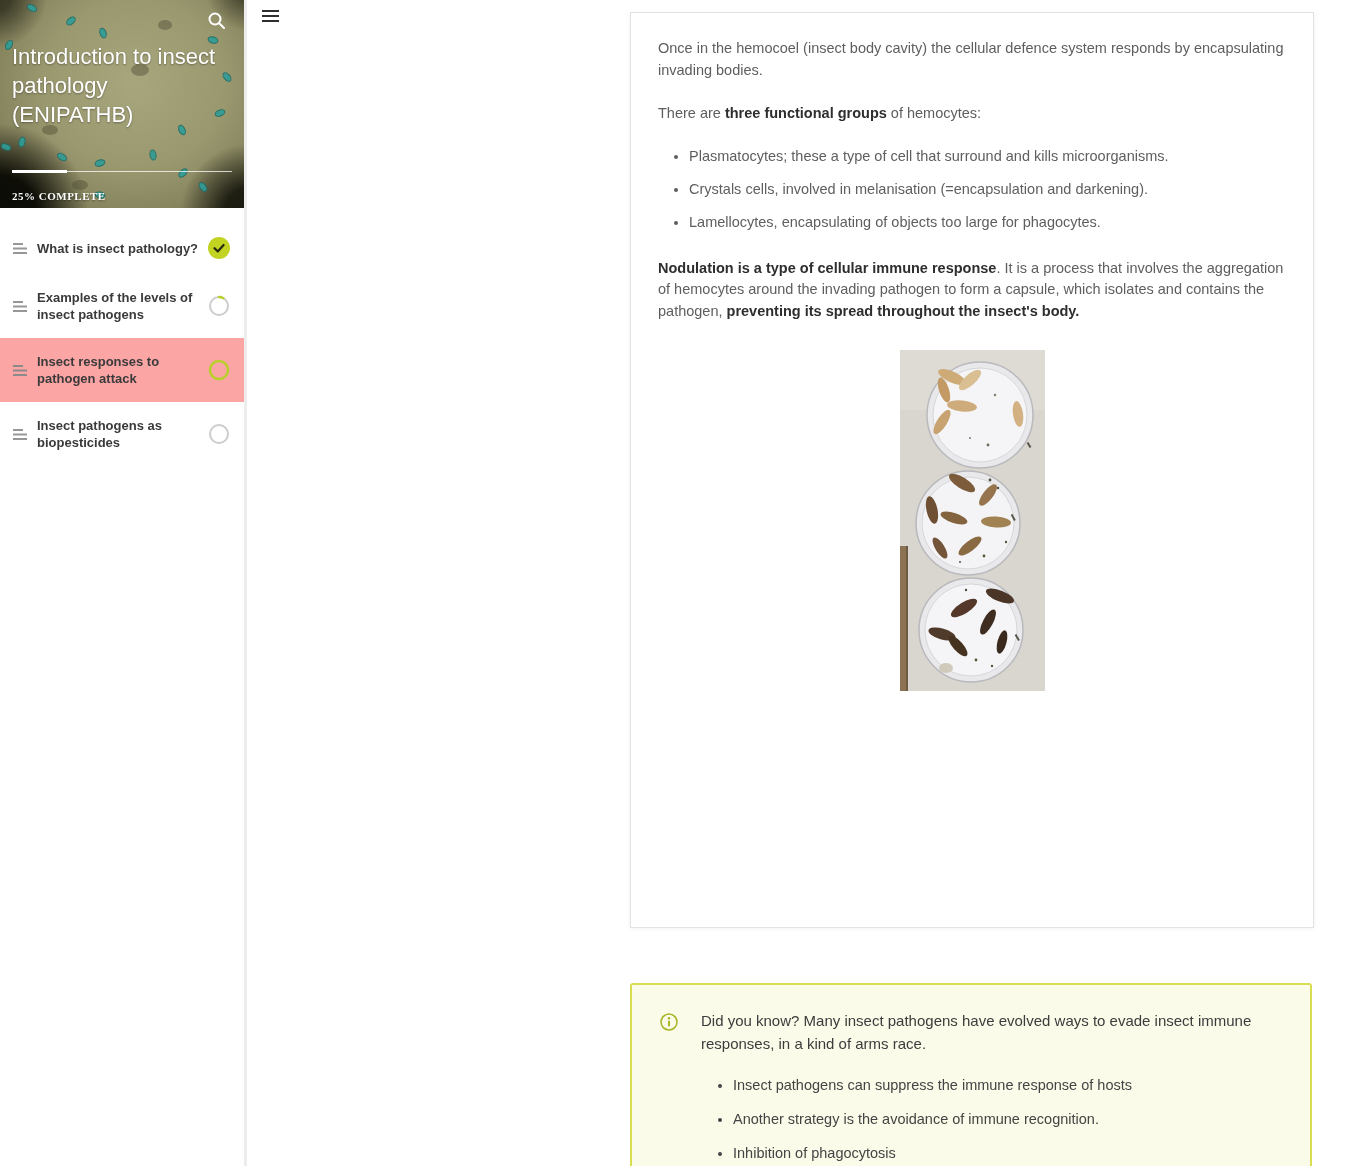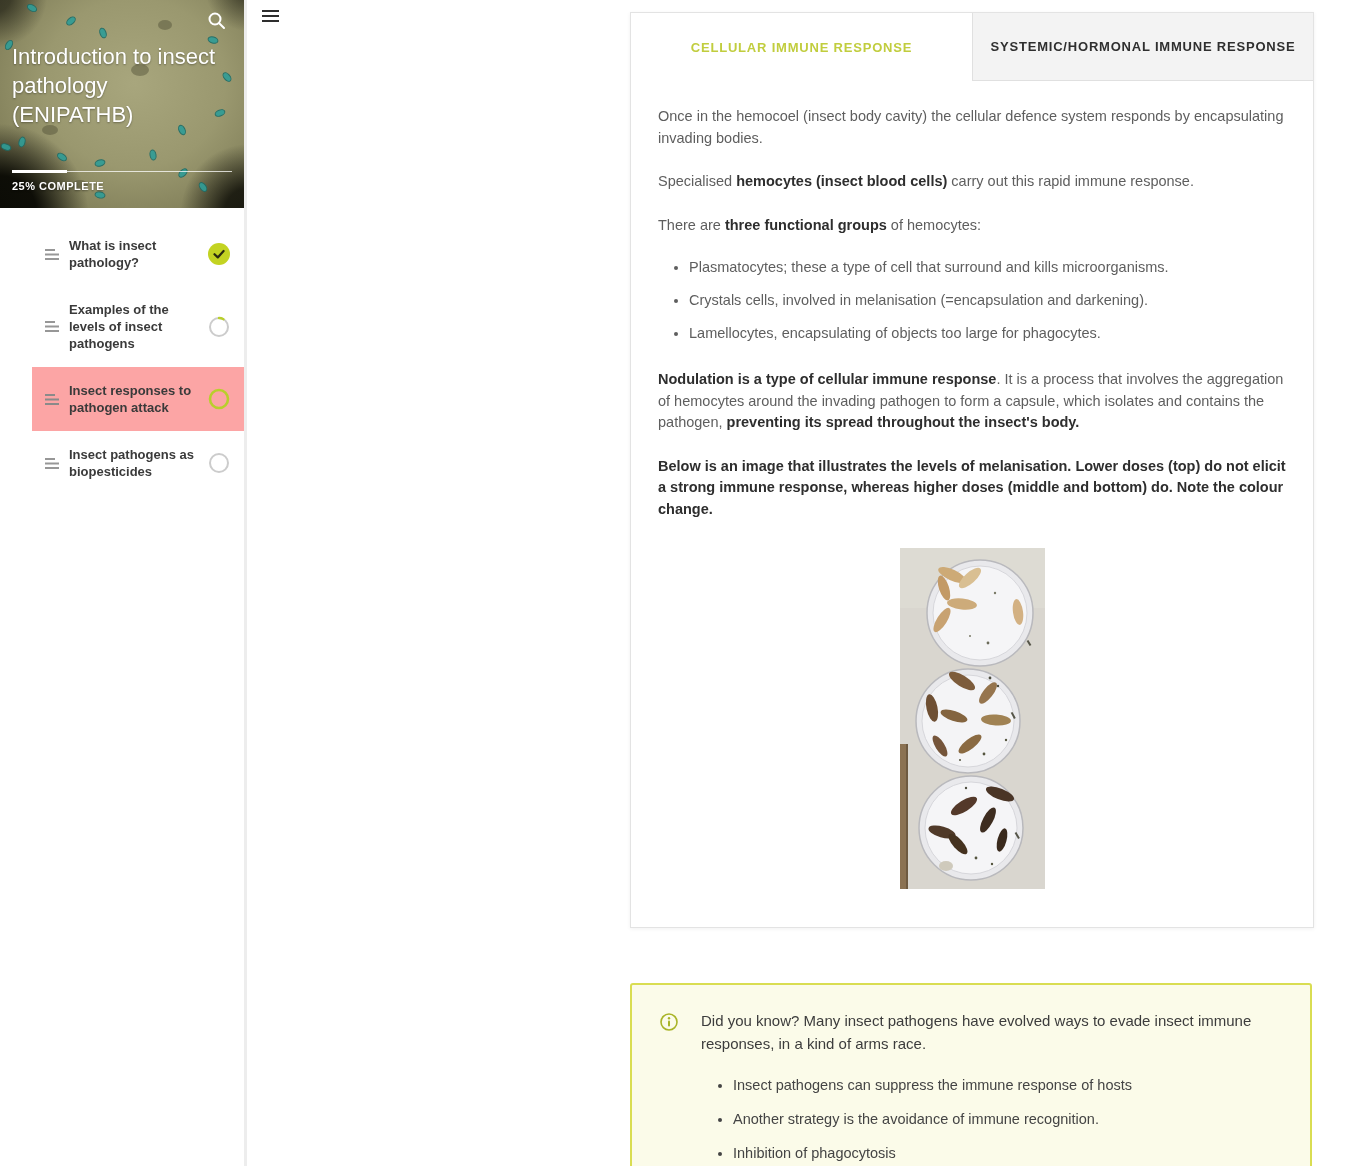--- a/index.html
+++ b/index.html
@@ -18,25 +18,25 @@
       radial-gradient(ellipse at 55% 40%, #a8a67d 0%, #9a986f 48%, #83815b 78%, #55543c 100%);
   }
   .spores { position: absolute; inset: 0; }
   .course-title { position: absolute; left: 12px; top: 42px; width: 210px;
     color: #ffffff; font-size: 22px; line-height: 29px; font-weight: 400;
     text-shadow: 0 1px 2px rgba(0,0,0,.35); }
   .search-btn { position: absolute; top: 11px; right: 17px; width: 20px; height: 20px; cursor: pointer; }
   .progress-track { position: absolute; left: 12px; right: 12px; bottom: 36px; height: 1px;
     background: rgba(255,255,255,.75); }
   .progress-fill { position: absolute; left: 0; top: -1px; height: 3px; background: #ffffff; }
-  .progress-label { position: absolute; left: 12px; bottom: 16px; color: #ffffff;
+  .progress-label { position: absolute; left: 12px; bottom: 6px; color: #ffffff;
     font-size: 11px; font-weight: 800; letter-spacing: .5px;
-    text-shadow: 0 1px 2px rgba(0,0,0,.4); }
-
-  .nav { padding-top: 14px; padding-left: 32px; }
+    text-shadow: 0 1px 2px rgba(0,0,0,.4); font-family: Liberation Serif, serif; }
+
+  .nav { padding-top: 14px; }
   .nav-item { display: flex; align-items: center; padding: 15px 14px 15px 12px; cursor: pointer; }
   .nav-item.active { background: #fca5a5; }
   .lecture-icon { flex: 0 0 16px; margin-right: 9px; }
   .nav-label { font-size: 13px; line-height: 17px; font-weight: 700; color: #3a3a3a; flex: 1 1 auto; }
   .status { flex: 0 0 22px; margin-left: 8px; }
 
   
   .main { position: absolute; left: 247px; top: 0; right: 0; bottom: 0; background: #ffffff; }
   .hamburger { position: absolute; left: 15px; top: 10px; width: 17px; cursor: pointer; }
   .hamburger div { height: 2px; background: #2e2e2e; margin-bottom: 3px; }
@@ -167,41 +167,35 @@
 </div>
 
 <div class="main">
   <div class="hamburger">
     <div></div>
       <div></div>
       <div></div>
   </div>
 
   <div class="card">
-    <div class="tabbar">
-      <div class="tab active">CELLULAR IMMUNE RESPONSE</div>
-      <div class="tab inactive">SYSTEMIC/HORMONAL IMMUNE RESPONSE</div>
-    </div>
 
     <div class="content">
       <p><span>Once in the hemocoel (insect body cavity) the cellular defence system responds by encapsulating invading bodies.</span></p>
 
-      <p><span>Specialised </span><b>hemocytes  (insect blood cells)</b><span> carry out this rapid immune response.</span></p>
 
       <p><span>There are </span><b>three functional groups</b><span> of hemocytes:</span></p>
 
       <ul>
         <li>Plasmatocytes; these a type of cell that surround and kills microorganisms.</li>
         <li>Crystals cells, involved in melanisation (=encapsulation and darkening).</li>
         <li>Lamellocytes, encapsulating of objects too large for phagocytes.</li>
       </ul>
 
       <p><b>Nodulation is a type of cellular immune response</b><span>. It is a process that involves the aggregation of hemocytes around the invading pathogen to form a capsule, which isolates and contains the pathogen, </span><b>preventing its spread throughout the insect's body.</b></p>
 
-      <p class="allbold"><span>Below is an image that illustrates the levels of melanisation. Lower doses (top) do not elicit a strong immune response, whereas higher doses (middle and bottom) do. Note the colour change.</span></p>
 
       <div class="figure-wrap">
         
         <svg width="145" height="341" viewBox="0 0 145 341">
           <rect x="0" y="0" width="145" height="341" fill="#d9d6cf"></rect>
           <rect x="0" y="0" width="145" height="60" fill="#e0ddd6" opacity="0.6"></rect>
 
           <rect x="0" y="196" width="8" height="145" fill="#8b7252"></rect>
           <rect x="6" y="196" width="2" height="145" fill="#6e5a40"></rect>
 

